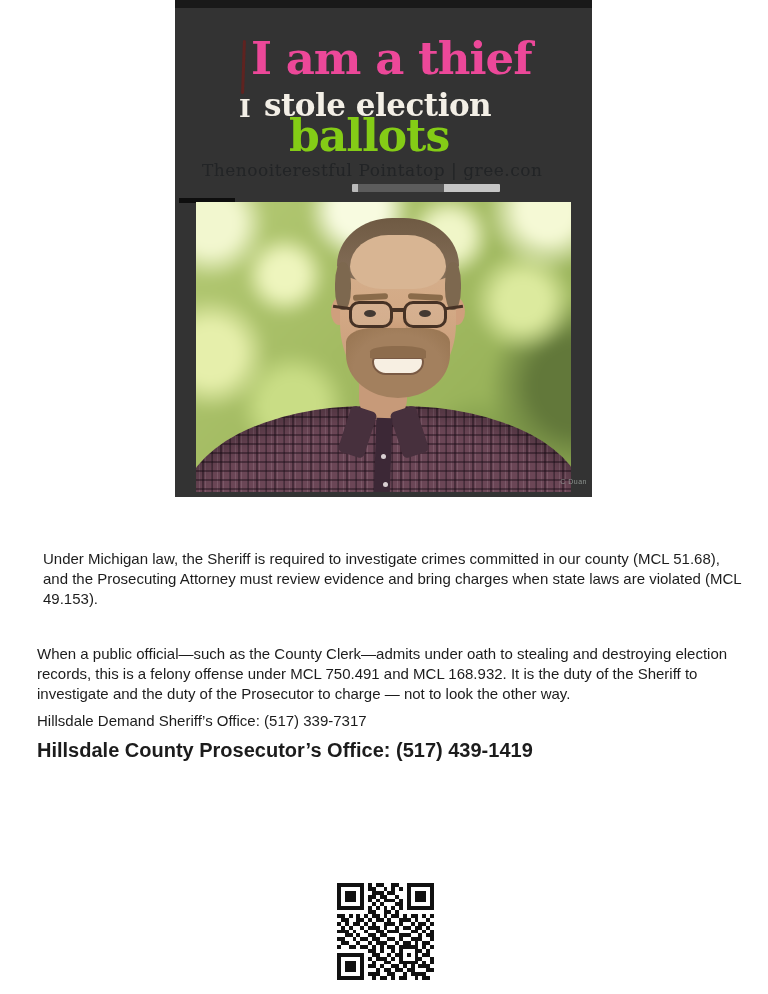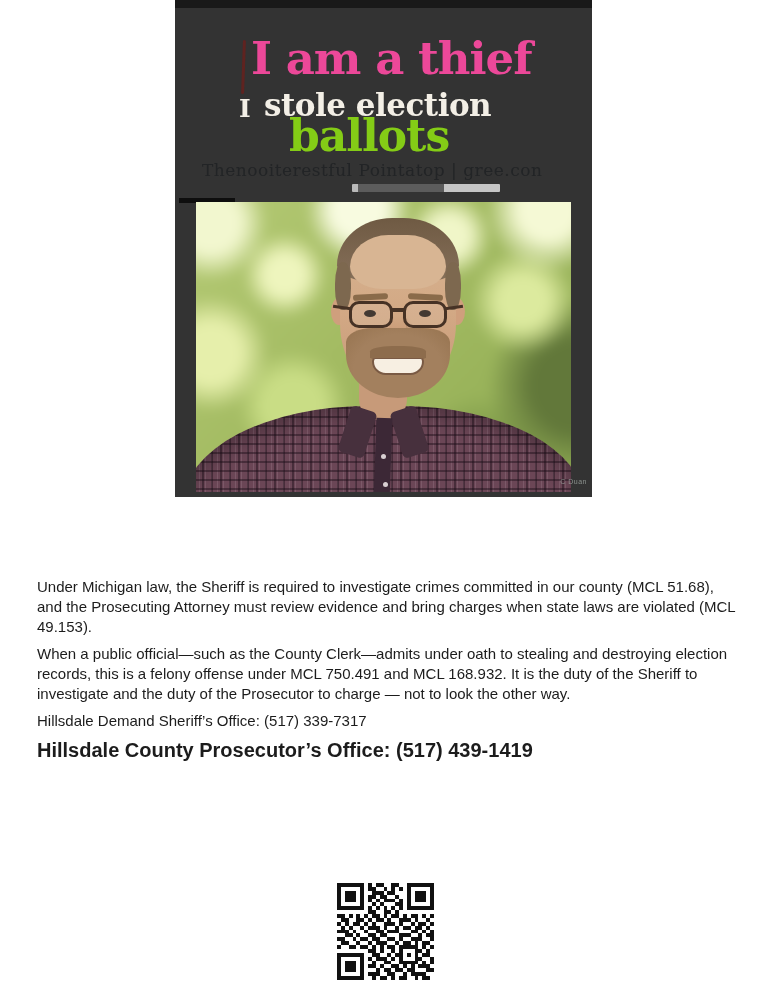--- a/index.html
+++ b/index.html
@@ -134,21 +134,21 @@
   }
   .tofu {
     display:inline-block; width:12px; height:20px; border:2px solid #555555;
     border-radius:2px; margin-right:8px; vertical-align:-3px;
   }
   .tofu-small {
     display:inline-block; width:9px; height:15px; border:1.5px solid #444444;
     border-radius:1px; margin-right:7px; vertical-align:-2px;
   }
   .para { font-size:15px; line-height:20px; }
-  .p1 { top:577px; }
+  .p1 { top:549px;margin-left:6px; }
   .p2 { top:616px;margin-top:28px; }
   .call { top:684px; font-size:15px; line-height:20px; }
   .contact1 { top:712px; font-size:15px; }
   .contact2 { top:739px; font-size:20px;font-weight:bold; }
 
   
   .qr-wrap { position:absolute; left:337px; top:883px; width:97px; height:97px; background:#ffffff; }
   .qr-wrap svg { width:97px; height:97px; display:block; }
 </style>
 </head>

